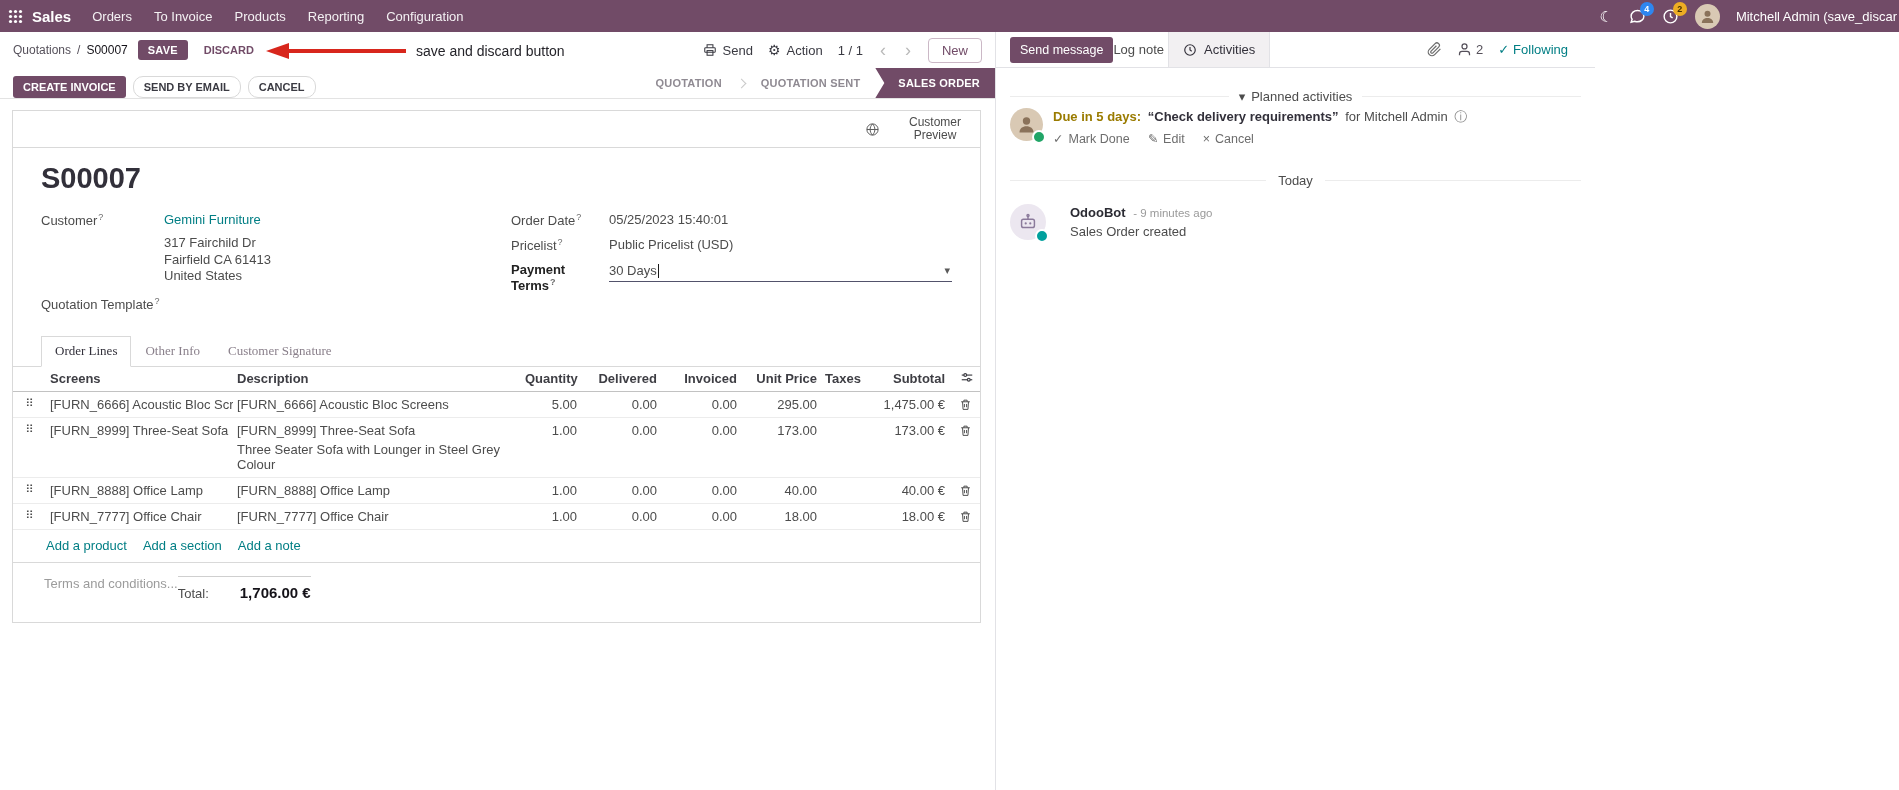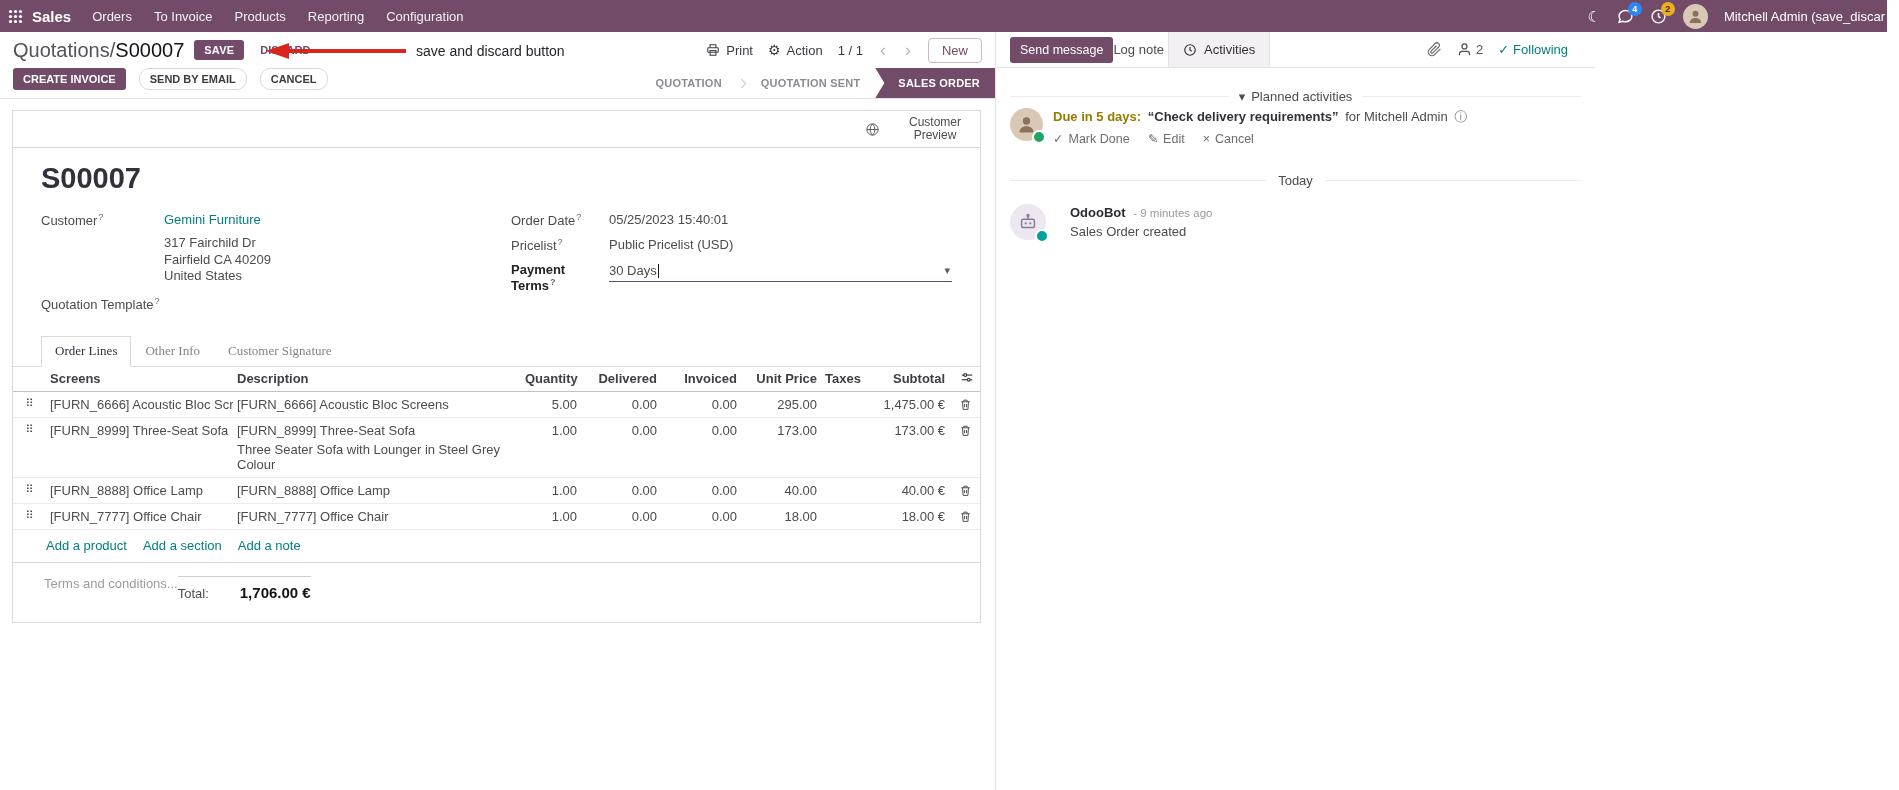--- a/index.html
+++ b/index.html
@@ -1,58 +1,58 @@
 <!DOCTYPE html>
 <html style="--accent: #714B67; --link: #017E84; --blue: #2F6FDE; --red: #D8261C; --badge_blue: #2E86F0; --badge_amber: #EDAD24; --due: #9A7B00;"><head>
 <meta charset="utf-8">
 <style>
   *{margin:0;padding:0;box-sizing:border-box}
   html,body{width:1899px;height:790px;font-family:"Liberation Sans","DejaVu Sans",sans-serif;background:#fff;color:#4c4c4c}
   .page{position:relative;width:1899px;height:790px;overflow:hidden;background:#fff}
 
   
-  .topbar{position:absolute;top:0;left:0;right:12px;height:32px;background:var(--accent,#714B67);display:flex;align-items:center;justify-content:space-between;color:#fff;z-index:10}
+  .topbar{position:absolute;top:0;left:0;right:0;height:32px;background:var(--accent,#714B67);display:flex;align-items:center;justify-content:space-between;color:#fff;z-index:10}
   .topbar-left{display:flex;align-items:center;height:100%}
   .apps-btn{width:30px;height:100%;display:flex;align-items:center;justify-content:center;cursor:pointer}
   .app-name{font-size:15px;font-weight:700;margin:0 10px 0 2px}
   .topnav{display:flex;height:100%}
   .nav-item{display:flex;align-items:center;padding:0 11px;font-size:13px;color:rgba(255,255,255,.92);cursor:pointer}
   .topbar-right{display:flex;align-items:center;gap:16px;padding-right:2px}
   .icon-btn{position:relative;display:flex;align-items:center;color:#fff;cursor:pointer}
   .moon{font-size:15px;line-height:1}
   .badge{position:absolute;top:-6px;right:-8px;min-width:14px;height:14px;border-radius:8px;font-size:9px;font-weight:700;display:flex;align-items:center;justify-content:center;padding:0 3px}
   .badge.blue{background:var(--badge_blue,#2E86F0);color:#fff}
   .badge.amber{background:var(--badge_amber,#EDAD24);color:#452F00}
   .avatar-25{width:25px;height:25px;border-radius:50%;background:#d9c9b4;color:#8a725a;display:flex;align-items:center;justify-content:center;overflow:hidden;cursor:pointer}
   .user-name{font-size:13px;white-space:nowrap;cursor:pointer}
 
   
   .main{position:absolute;top:32px;left:0;width:995px;bottom:0;background:#fff}
   .control-panel{height:36px;display:flex;align-items:center;justify-content:space-between;padding:0 13px}
   .breadcrumb-area{display:flex;align-items:center;gap:10px}
-  .breadcrumb{font-size:20px;display:flex;gap:0;align-items:baseline}
+  .breadcrumb{font-size:12px;display:flex;gap:6px;align-items:baseline}
   .bc-parent{color:#55505a;cursor:pointer}
   .bc-sep{color:#55505a}
   .bc-current{color:#141218}
   .btn-save{background:var(--accent,#714B67);color:#fff;border:none;font-size:11px;font-weight:700;padding:4px 10px;border-radius:3px;letter-spacing:.2px;cursor:pointer}
   .btn-discard{background:none;border:none;color:var(--accent,#714B67);font-size:11px;font-weight:700;padding:4px 6px;cursor:pointer}
   .cp-right{display:flex;align-items:center;gap:15px;font-size:13px;color:#3a3a42}
   .cp-item{display:flex;align-items:center;gap:6px;cursor:pointer}
   .gear-glyph{font-size:14px;line-height:1}
   .pager{color:#3a3a42}
   .pg-chev{color:#b9b9b9;font-size:18px;line-height:1;padding:0 2px;cursor:pointer}
   .btn-new{border:1px solid #cbb8c6;background:#fff;color:var(--accent,#714B67);font-size:13px;padding:4px 13px;border-radius:4px;cursor:pointer}
 
   
   .annotation{position:absolute;top:9px;left:266px;display:flex;align-items:center;gap:8px;z-index:6;pointer-events:none}
   .annotation-text{font-size:14px;color:#25242a}
 
   
   .statusbar{height:31px;display:flex;align-items:stretch;justify-content:space-between;border-bottom:1px solid #e3e3e3}
-  .sb-left{display:flex;align-items:flex-start;gap:13px;padding-left:13px}
+  .sb-left{display:flex;align-items:flex-end;gap:7px;padding-left:13px}
   .btn-primary-sm{background:var(--accent,#714B67);color:#fff;border:none;font-size:11px;font-weight:700;padding:5px 10px;border-radius:3px;cursor:pointer}
   .btn-secondary-sm{background:#fff;color:#3a3a42;border:1px solid #d9d9d9;font-size:11px;font-weight:700;padding:4px 10px;border-radius:10px;cursor:pointer}
   .sb-stages{display:flex;align-items:stretch}
   .stage{display:flex;align-items:center;padding:0 15px;font-size:11px;font-weight:700;color:#8f8a92;letter-spacing:.2px;cursor:pointer}
   .stage.active{background:var(--accent,#714B67);color:#fff;clip-path:polygon(0 0,100% 0,100% 100%,0 100%,9px 50%);padding-left:23px}
   .stage-sep{width:7px;height:7px;border-top:1px solid #c9c9c9;border-right:1px solid #c9c9c9;transform:rotate(45deg);align-self:center;margin:0 1px}
 
   
   .sheet{position:absolute;left:12px;top:78px;width:969px;height:513px;background:#fff;border:1px solid #d9d9d9;overflow:hidden}
   .button-box{height:37px;border-bottom:1px solid #d9d9d9;position:relative}
@@ -200,21 +200,21 @@
       </div>
       <div class="cp-right">
         <span class="cp-item">
           <span>
               <svg width="14" height="14" viewBox="0 0 24 24" fill="none" stroke="currentColor" stroke-width="1.8">
                 <path d="M7 8V3h10v5"></path>
                 <rect x="3" y="8" width="18" height="8" rx="1.5"></rect>
                 <rect x="7" y="13" width="10" height="8"></rect>
               </svg>
             </span>
-          <span>Print</span>
+          <span>Send</span>
         </span>
         <span class="cp-item">
           <span class="gear-glyph">⚙</span>
           <span>Action</span>
         </span>
         <span class="pager">1 / 1</span>
         <span class="pg-chev">‹</span>
         <span class="pg-chev">›</span>
         <button class="btn-new">New</button>
       </div>
@@ -258,21 +258,21 @@
       <h1 class="sheet-title">S00007</h1>
 
       <div class="fields">
         <div class="col-left">
           <div class="frow">
             <span class="flabel"><span>Customer</span><sup>?</sup></span>
             <span class="fvalue"><a class="link">Gemini Furniture</a></span>
           </div>
           <div class="address">
             <div>317 Fairchild Dr</div>
-            <div>Fairfield CA 40209</div>
+            <div>Fairfield CA 61413</div>
             <div>United States</div>
           </div>
           <div class="frow template">
             <span class="flabel"><span>Quotation Template</span><sup>?</sup></span>
             <span class="fvalue"></span>
           </div>
         </div>
         <div class="col-right">
           <div class="frow">
             <span class="flabel"><span>Order Date</span><sup>?</sup></span>

